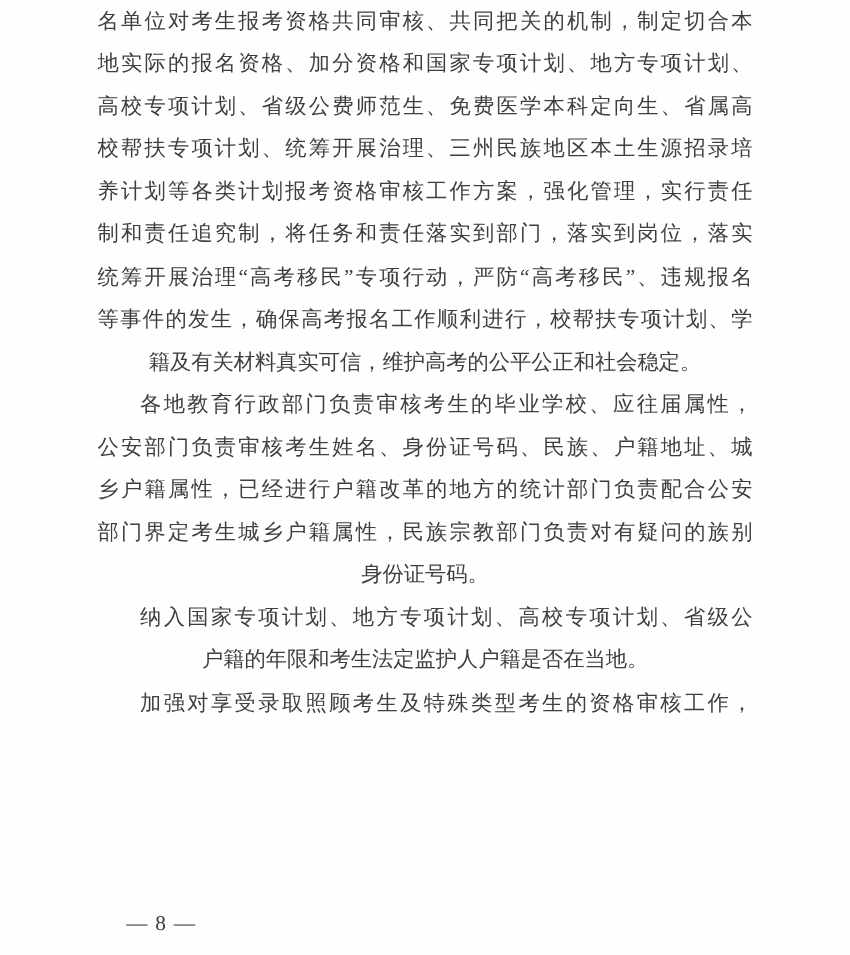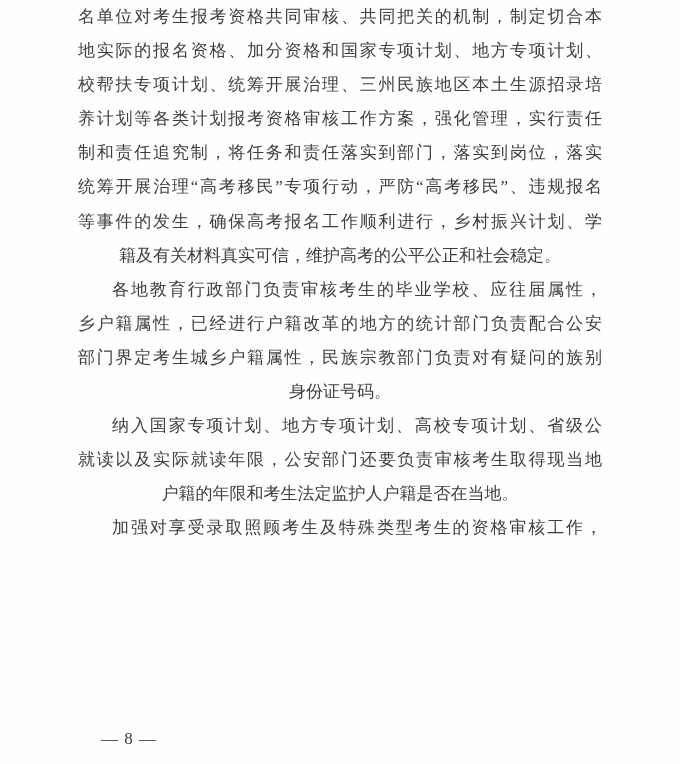--- a/index.html
+++ b/index.html
@@ -54,29 +54,30 @@
     font-family: "Liberation Serif", "DejaVu Serif", serif;
   }
 </style>
 </head>
 <body>
 
 <div class="page">
   <div class="text-block">
     <div class="line j">名单位对考生报考资格共同审核、共同把关的机制，制定切合本</div>
     <div class="line j">地实际的报名资格、加分资格和国家专项计划、地方专项计划、</div>
+    <div class="line j">高校专项计划、省级公费师范生、免费医学本科定向生、省属高</div>
     <div class="line j">校帮扶专项计划、统筹开展治理、三州民族地区本土生源招录培</div>
     <div class="line j">养计划等各类计划报考资格审核工作方案，强化管理，实行责任</div>
     <div class="line j">制和责任追究制，将任务和责任落实到部门，落实到岗位，落实</div>
     <div class="line j">统筹开展治理“高考移民”专项行动，严防“高考移民”、违规报名</div>
-    <div class="line j">等事件的发生，确保高考报名工作顺利进行，乡村振兴计划、学</div>
+    <div class="line j">等事件的发生，确保高考报名工作顺利进行，校帮扶专项计划、学</div>
     <div class="line">籍及有关材料真实可信，维护高考的公平公正和社会稳定。</div>
     <div class="line j ind">各地教育行政部门负责审核考生的毕业学校、应往届属性，</div>
+    <div class="line j">公安部门负责审核考生姓名、身份证号码、民族、户籍地址、城</div>
     <div class="line j">乡户籍属性，已经进行户籍改革的地方的统计部门负责配合公安</div>
     <div class="line j">部门界定考生城乡户籍属性，民族宗教部门负责对有疑问的族别</div>
     <div class="line">身份证号码。</div>
     <div class="line j ind">纳入国家专项计划、地方专项计划、高校专项计划、省级公</div>
-    <div class="line j">就读以及实际就读年限，公安部门还要负责审核考生取得现当地</div>
     <div class="line">户籍的年限和考生法定监护人户籍是否在当地。</div>
     <div class="line j ind">加强对享受录取照顾考生及特殊类型考生的资格审核工作，</div>
   </div>
   <div class="footer">— 8 —</div>
 </div>
 
 </body></html>

